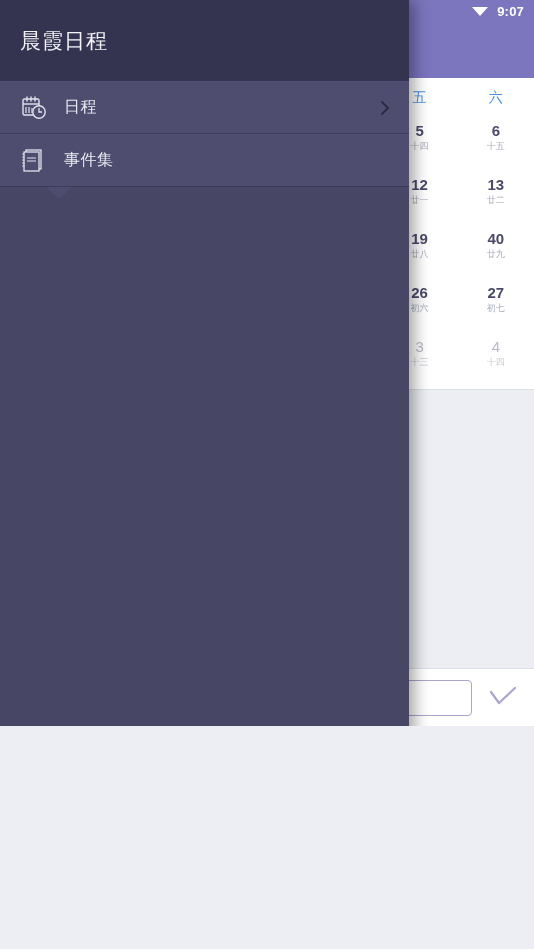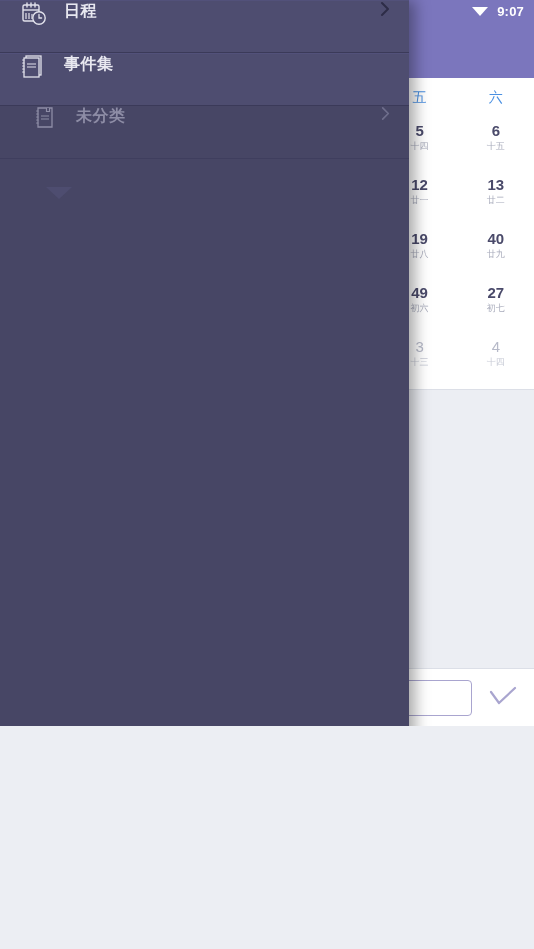--- a/index.html
+++ b/index.html
@@ -82,26 +82,25 @@
   .drawer-header {
     height:81px; background:#343350;
     display:flex; align-items:center;
     padding-left:20px;
   }
   .drawer-title { color:#f2f2f7; font-size:21px; letter-spacing:1px; }
 
   .nav-item {
     position:relative;
     height:53px;
-    display:flex; align-items:flex-start;
+    display:flex; align-items:center;
     padding:0 16px 0 18px;
     background:#4e4d70;
     border-bottom:1px solid #3b3a59;
     border-top:1px solid #52517a;
-    font-weight:bold;
   }
   .nav-icon { width:32px; display:flex; align-items:center; justify-content:center; }
   .nav-label { flex:1; color:#e8e8f0; font-size:16px; margin-left:14px; letter-spacing:.5px; }
   .nav-item.sub { padding-left:30px; background:#474665; border-bottom:1px solid #3f3e5e; border-top:none; }
   .nav-item.sub .nav-label { color:#8e8da6; }
   .nav-item.add { background:#474665; border-bottom:none; border-top:none; height:56px; padding-left:30px; }
   .nav-item.add .nav-label { color:#8e8da6; }
   .chev { color:#26253e; display:flex; align-items:center; }
   .chev.dim { color:#6f6e8c; }
 
@@ -241,21 +240,21 @@
           </div>
           <div class="cal-cell">
             <span class="d">24</span>
             <span class="l">初三</span>
           </div>
           <div class="cal-cell">
             <span class="d">25</span>
             <span class="l">初五</span>
           </div>
           <div class="cal-cell">
-            <span class="d">49</span>
+            <span class="d">26</span>
             <span class="l">初六</span>
           </div>
           <div class="cal-cell">
             <span class="d">27</span>
             <span class="l">初七</span>
           </div>
           <div class="cal-cell">
             <span class="d">28</span>
             <span class="l">初八</span>
           </div>
@@ -297,20 +296,23 @@
           </svg>
         </span>
       </div>
     </div>
   </div>
 
   <div class="scrim"></div>
 
   <div class="drawer">
 
+    <div class="drawer-header">
+      <span class="drawer-title">晨霞日程</span>
+    </div>
 
     <div class="nav-item">
       <span class="nav-icon">
         <svg width="26" height="26" viewBox="0 0 26 26">
           <rect x="2" y="4" width="16" height="16" rx="1.5" fill="none" stroke="#e2e2ec" stroke-width="1.4"></rect>
           <path d="M2 9 H18" stroke="#e2e2ec" stroke-width="1.4"></path>
           <path d="M6 2 V6 M10 2 V6 M14 2 V6" stroke="#e2e2ec" stroke-width="1.4" stroke-linecap="round"></path>
           <path d="M5 12 V18 M8 12 V18 M11 13 V18" stroke="#e2e2ec" stroke-width="1.2"></path>
           <circle cx="18" cy="17" r="6.2" fill="#4e4d70" stroke="#e2e2ec" stroke-width="1.4"></circle>
           <path d="M18 13.5 V17 H20.6" stroke="#e2e2ec" stroke-width="1.3" stroke-linecap="round" fill="none"></path>
@@ -331,34 +333,18 @@
           <rect x="3" y="4" width="15" height="19" fill="#4e4d70" stroke="#e2e2ec" stroke-width="1.3"></rect>
           <path d="M6 10 H15 M6 13 H15" stroke="#e2e2ec" stroke-width="1.2"></path>
           <path d="M3 6 H1.6 M3 9 H1.6 M3 12 H1.6 M3 15 H1.6 M3 18 H1.6" stroke="#e2e2ec" stroke-width="1.1" stroke-linecap="round"></path>
         </svg>
       </span>
       <span class="nav-label">事件集</span>
     </div>
 
     <div class="notch"></div>
 
-    <div class="nav-item sub">
-      <span class="nav-icon">
-        <svg width="24" height="24" viewBox="0 0 24 24">
-          <path d="M4 2 H13 L18 2 V21 H4 Z" fill="none" stroke="#8e8da6" stroke-width="1.3"></path>
-          <path d="M12.5 2 V5.5 H15.5 V2" fill="#474665" stroke="#8e8da6" stroke-width="1.2"></path>
-          <path d="M7 10 H15 M7 13 H15" stroke="#8e8da6" stroke-width="1.2"></path>
-          <path d="M4 5 H2.6 M4 8 H2.6 M4 11 H2.6 M4 14 H2.6 M4 17 H2.6" stroke="#8e8da6" stroke-width="1.1" stroke-linecap="round"></path>
-        </svg>
-      </span>
-      <span class="nav-label">未分类</span>
-      <span class="chev dim">
-        <svg width="15" height="15" viewBox="0 0 16 16">
-          <path d="M5 2 L11 8 L5 14" fill="none" stroke="#6f6e8c" stroke-width="1.8" stroke-linecap="round" stroke-linejoin="round"></path>
-        </svg>
-      </span>
-    </div>
 
 
     <div class="drawer-fill"></div>
   </div>
 
 </div>
 
 </body></html>

